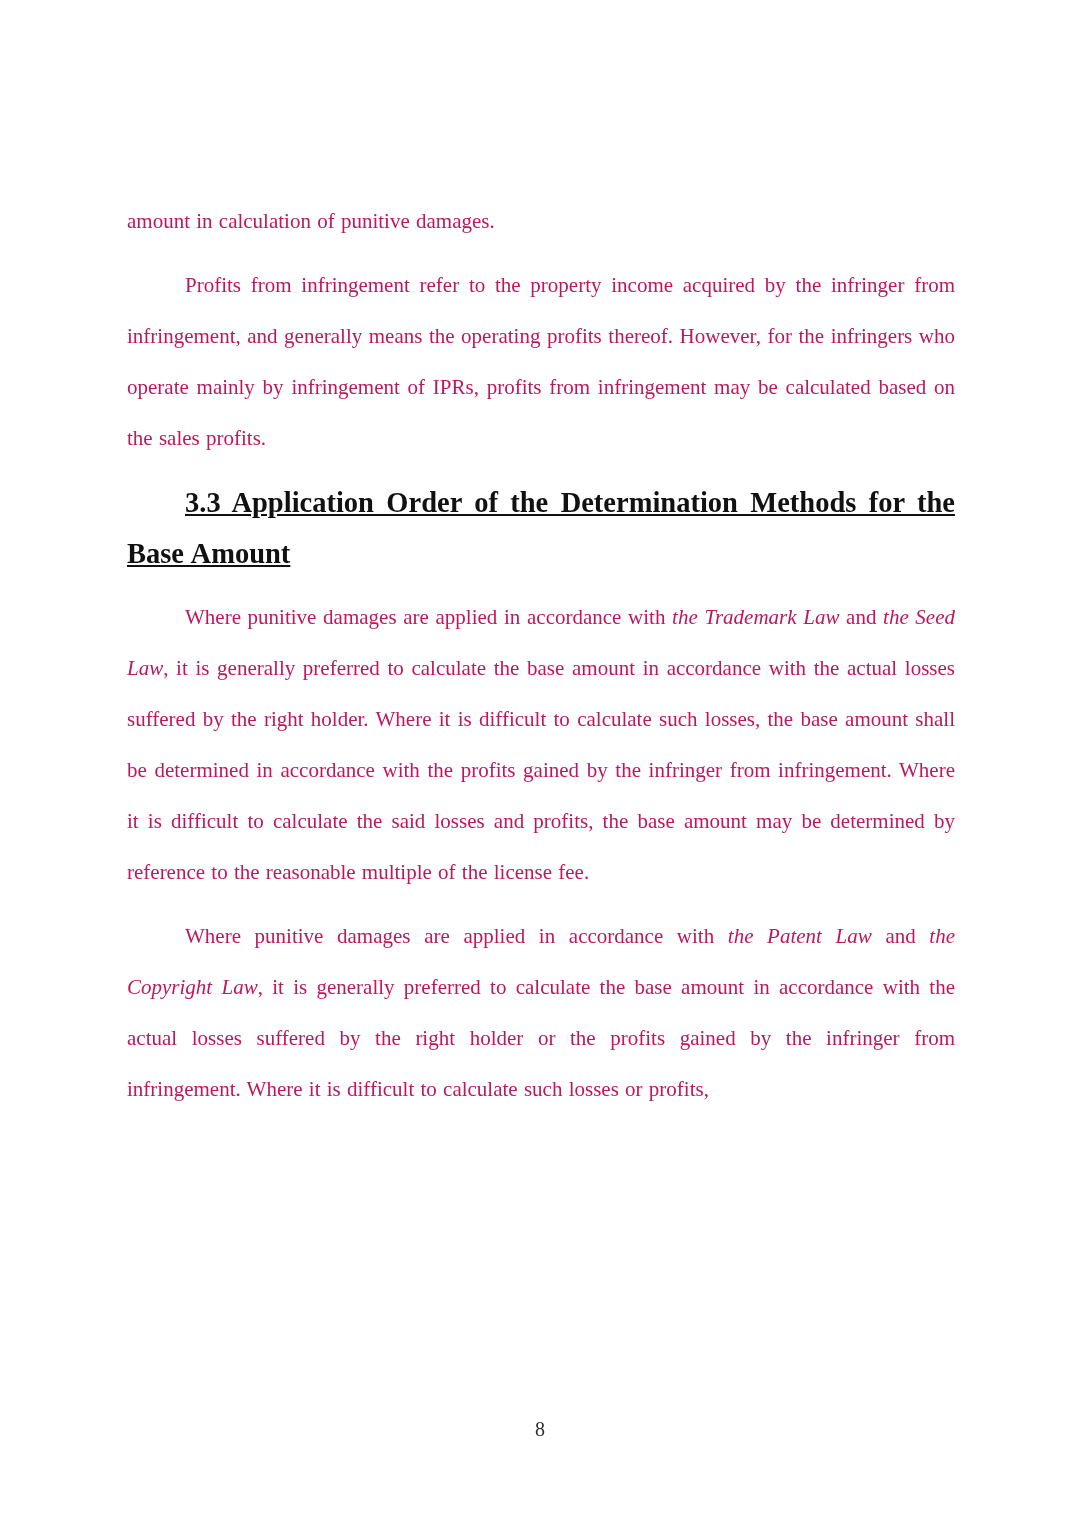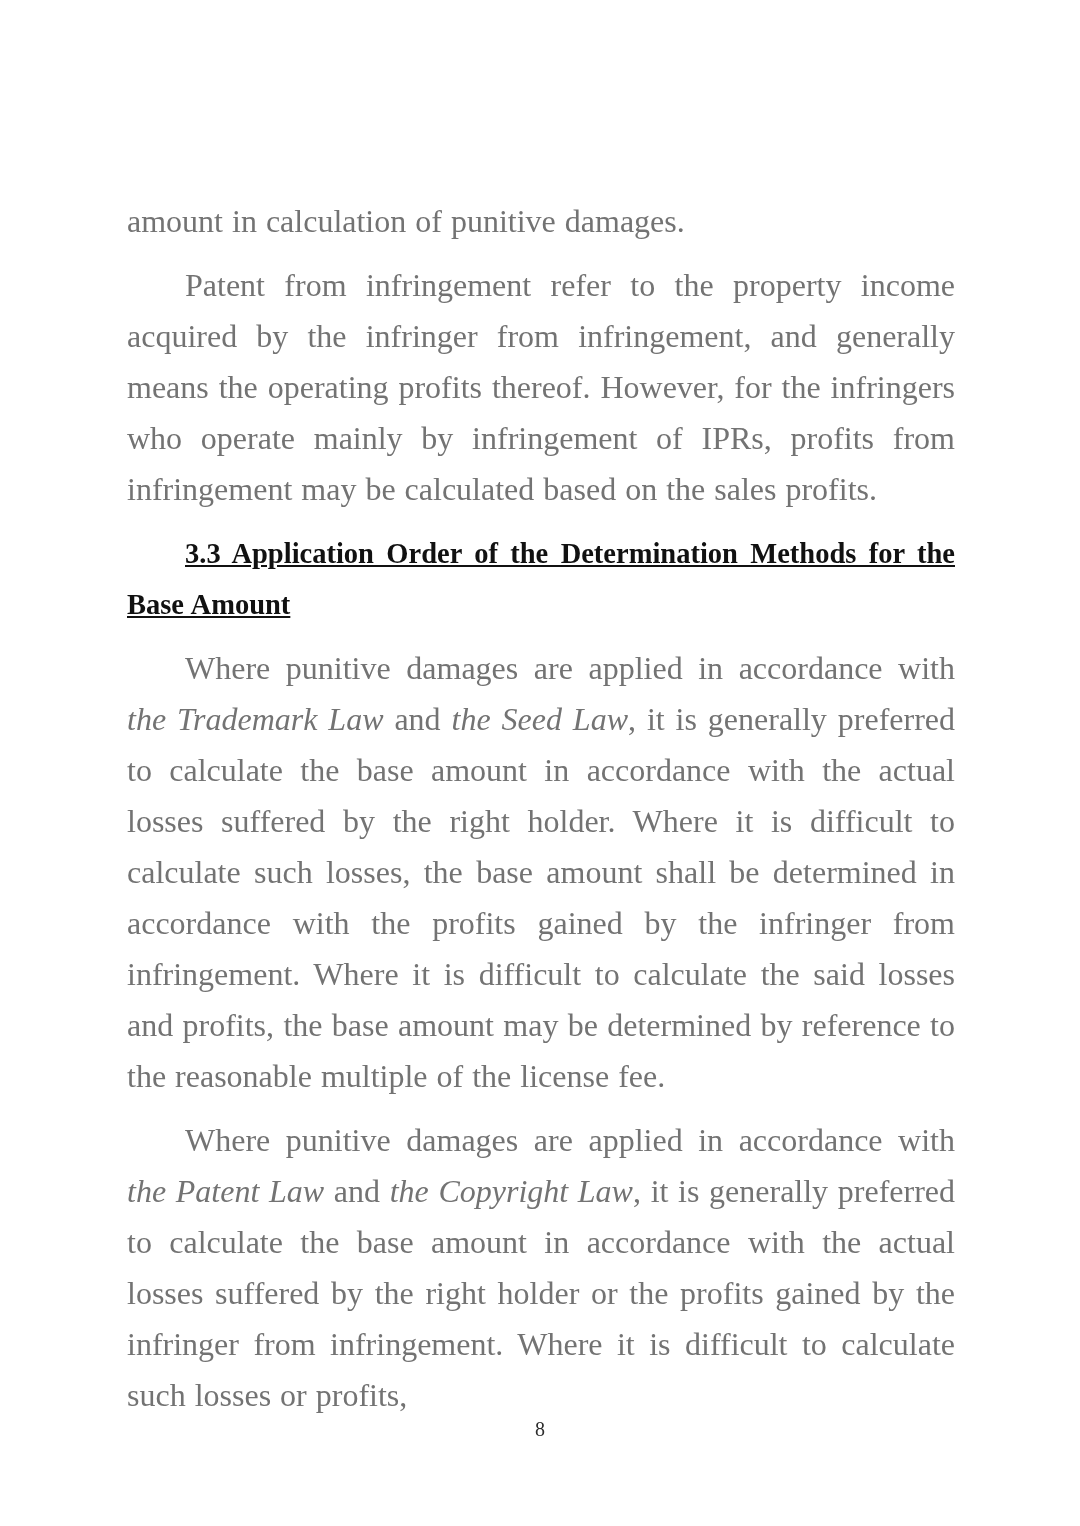--- a/index.html
+++ b/index.html
@@ -17,23 +17,23 @@
     font-family: "Liberation Serif", "DejaVu Serif", serif;
   }
   .content {
     position: absolute;
     left: 127px;
     top: 196px;
     width: 828px;
   }
   .para {
     margin: 0 0 13px 0;
-    font-size: 32px;
+    font-size: 21px;
     line-height: 51px;
-    color: #737373;
+    color: #be185d;
     text-align: justify;
     text-align-last: left;
     text-indent: 58px;
     word-spacing: 1px;
   }
   .para.no-indent {
     text-indent: 0;
   }
   .heading {
     margin: 0 0 13px 0;
@@ -64,21 +64,21 @@
   }
 </style>
 </head>
 <body>
 
 <div class="page">
   <div class="content">
 
     <p class="para no-indent">amount in calculation of punitive damages.</p>
 
-    <p class="para">Patent from infringement refer to the property income acquired by the infringer from infringement, and generally means the operating profits thereof. However, for the infringers who operate mainly by infringement of IPRs, profits from infringement may be calculated based on the sales profits.</p>
+    <p class="para">Profits from infringement refer to the property income acquired by the infringer from infringement, and generally means the operating profits thereof. However, for the infringers who operate mainly by infringement of IPRs, profits from infringement may be calculated based on the sales profits.</p>
 
     <h2 class="heading">3.3 Application Order of the Determination Methods for the Base Amount</h2>
 
     <p class="para"><span>Where punitive damages are applied in accordance with </span><em class="it">the Trademark Law</em><span> and </span><em class="it">the Seed Law</em><span>, it is generally preferred to calculate the base amount in accordance with the actual losses suffered by the right holder. Where it is difficult to calculate such losses, the base amount shall be determined in accordance with the profits gained by the infringer from infringement. Where it is difficult to calculate the said losses and profits, the base amount may be determined by reference to the reasonable multiple of the license fee.</span></p>
 
     <p class="para"><span>Where punitive damages are applied in accordance with </span><em class="it">the Patent Law</em><span> and </span><em class="it">the Copyright Law</em><span>, it is generally preferred to calculate the base amount in accordance with the actual losses suffered by the right holder or the profits gained by the infringer from infringement. Where it is difficult to calculate such losses or profits,</span></p>
 
   </div>
 
   <div class="footer">

